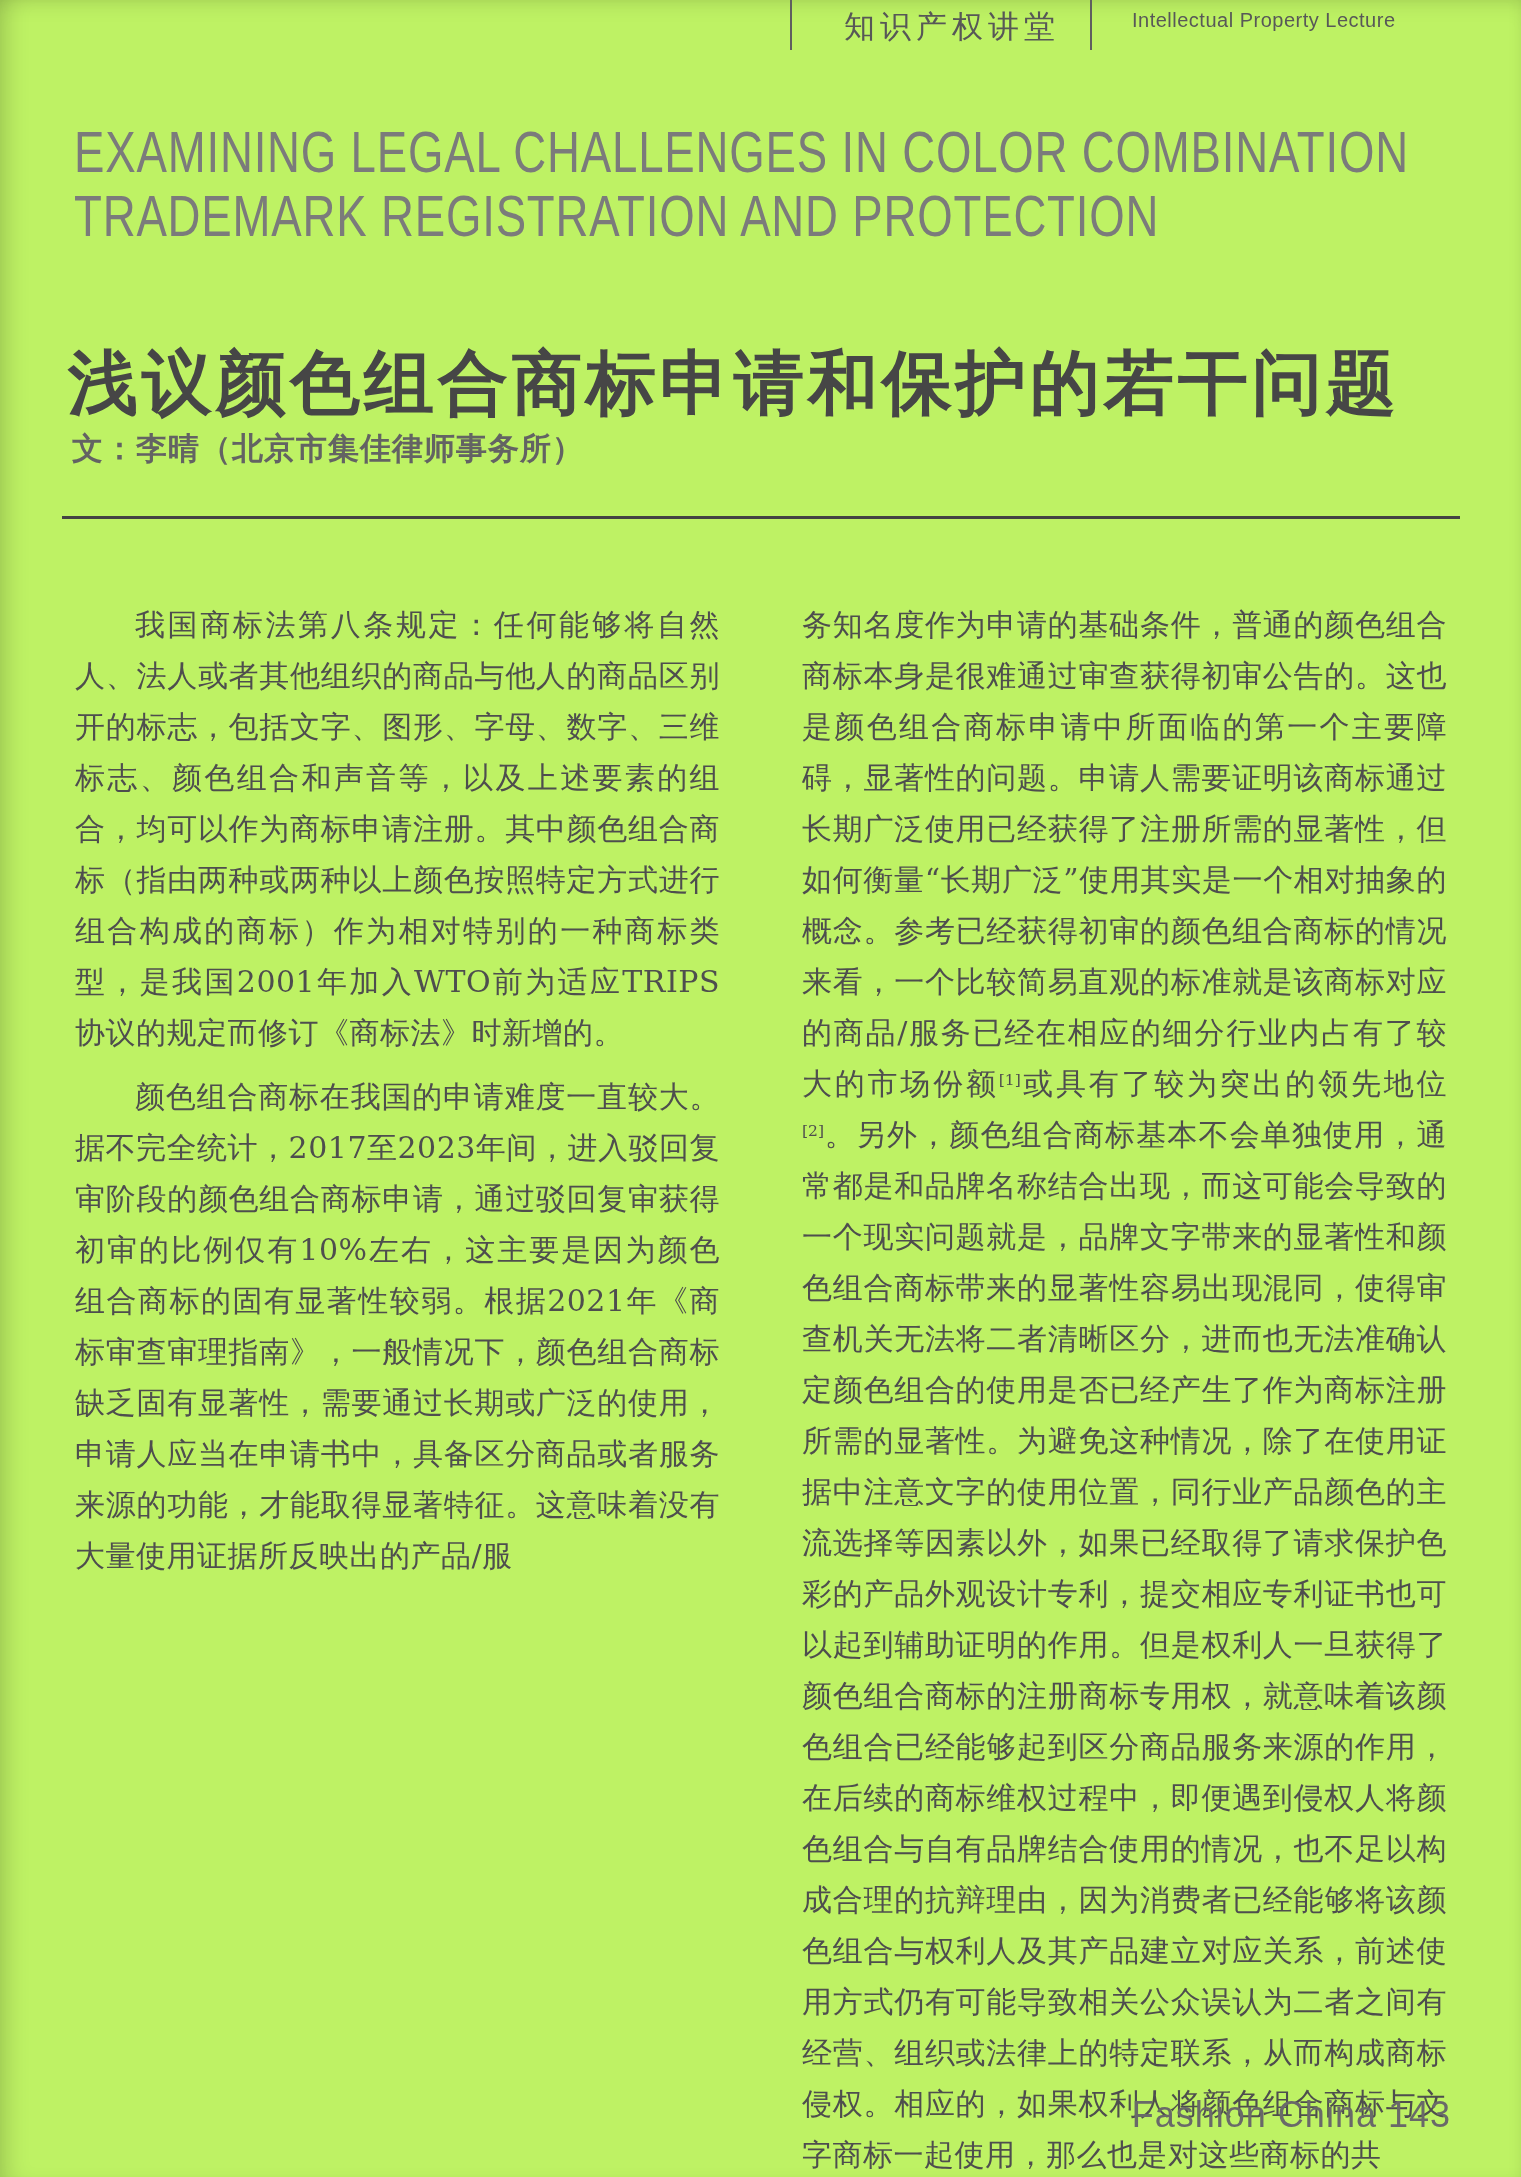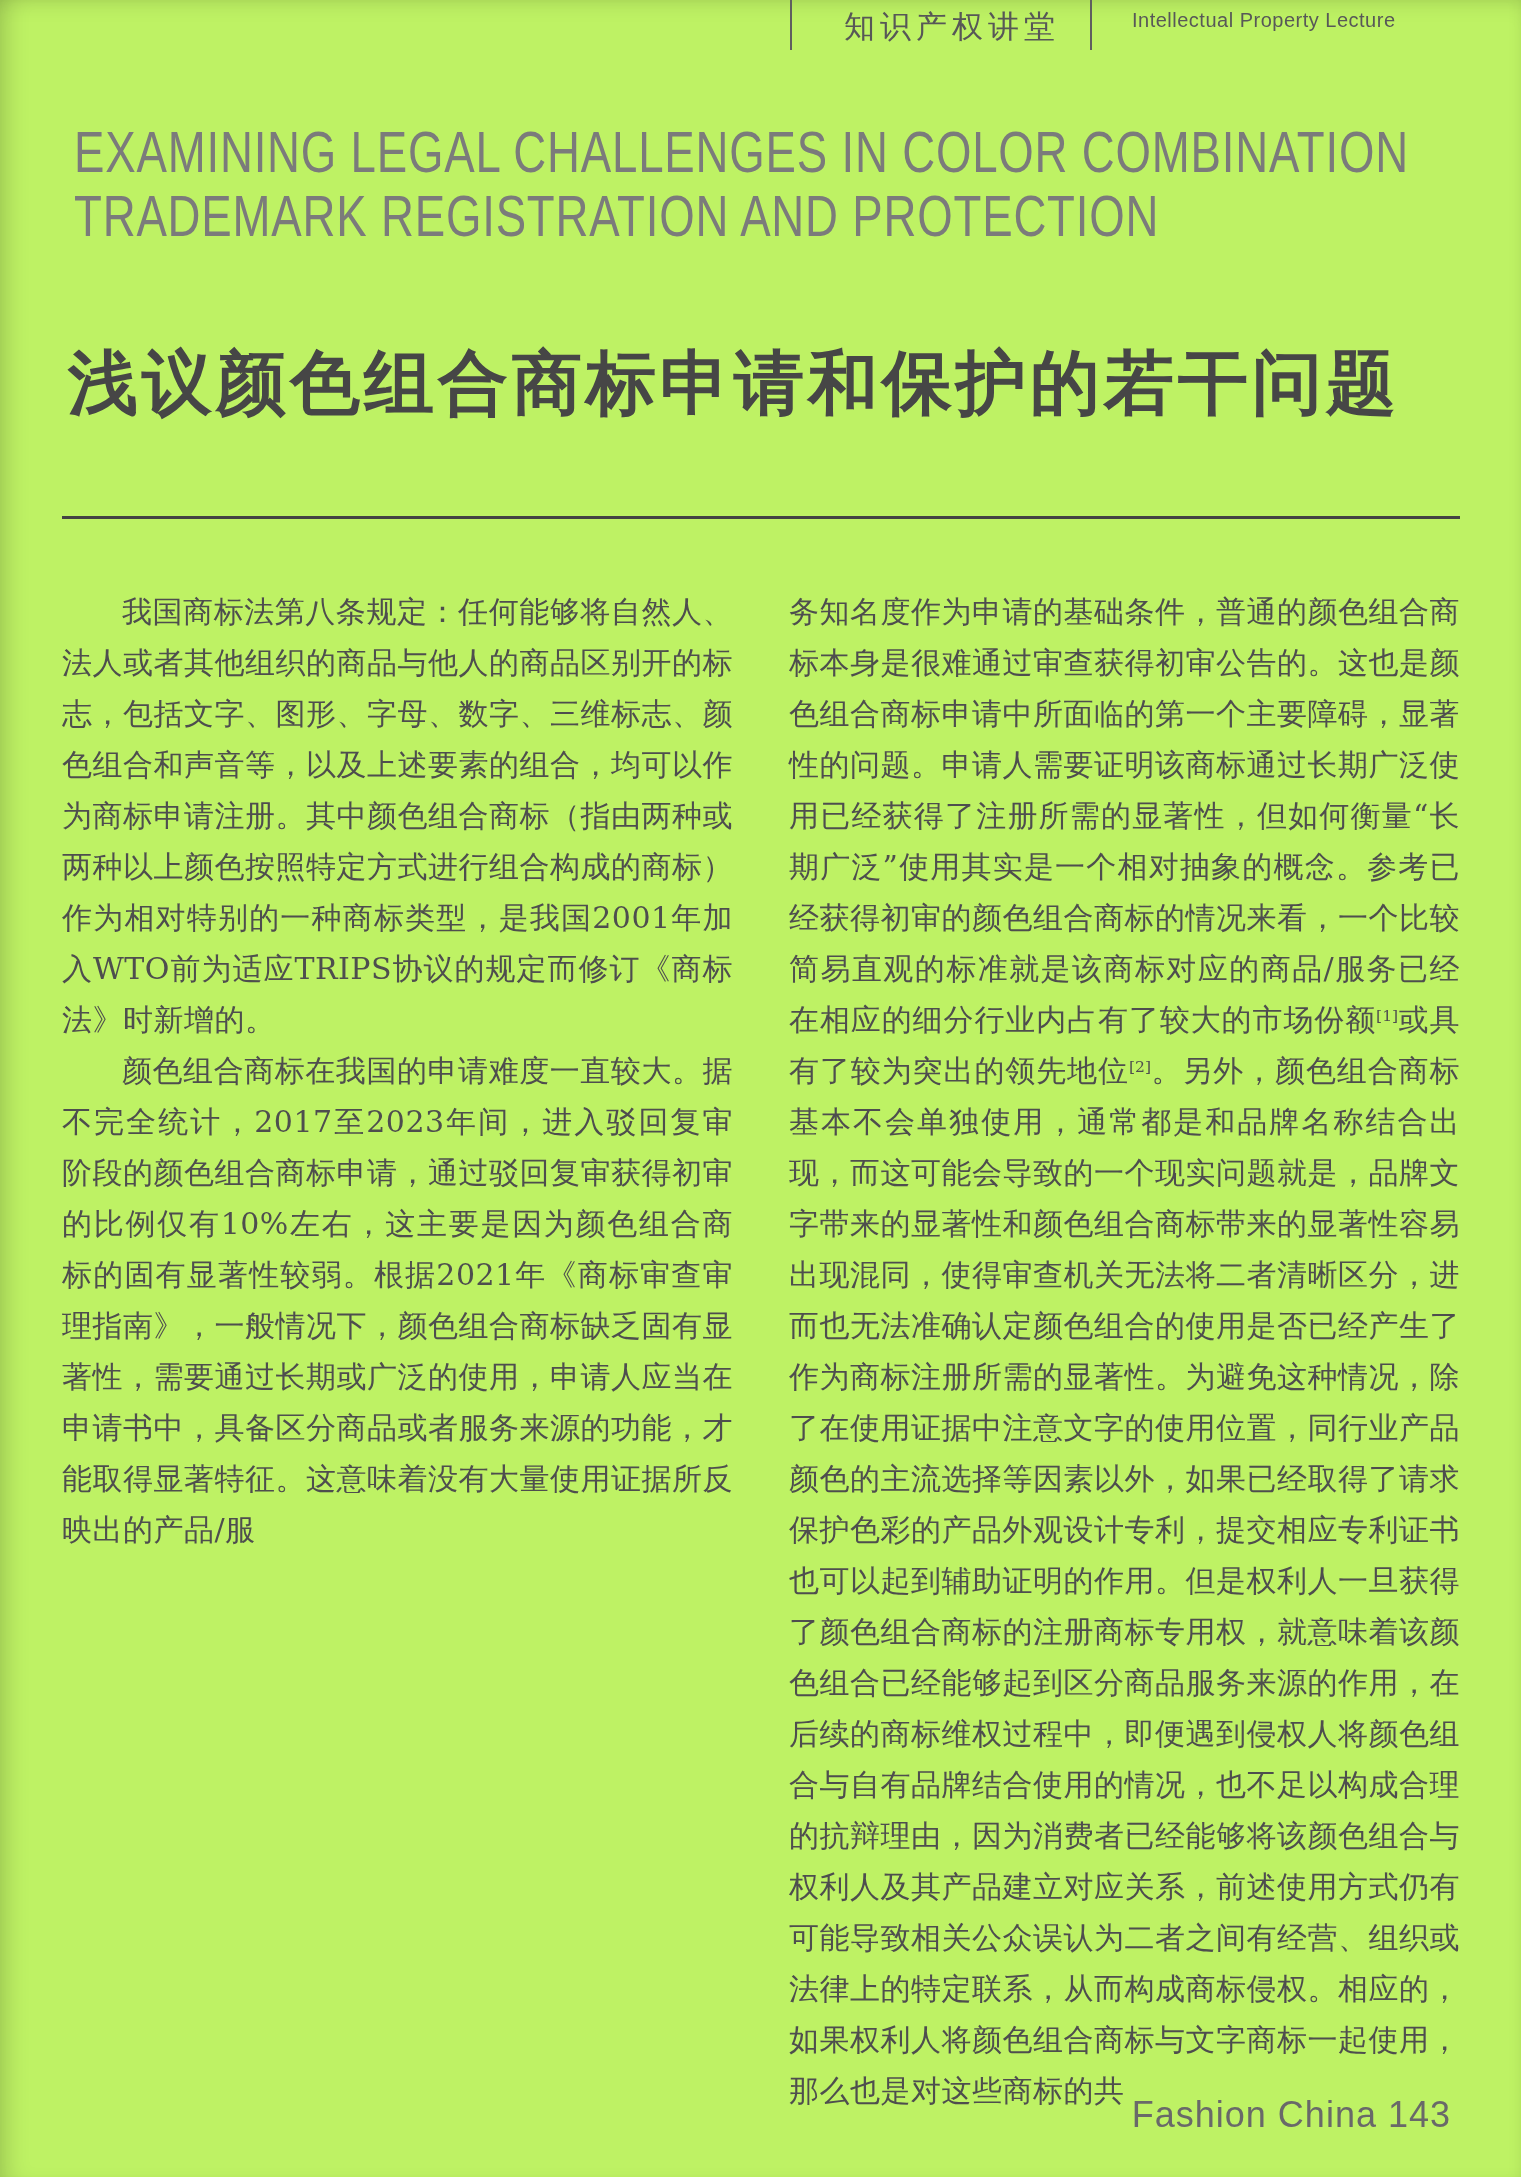--- a/index.html
+++ b/index.html
@@ -56,21 +56,21 @@
   }
 
   
   .columns{
     position:absolute;left:62px;top:586px;width:1398px;
     display:flex;gap:56px;
     font-family:"DejaVu Serif","Liberation Serif",serif;
   }
   .col{width:671px;}
   .para{
-    margin:0;
+    margin:13px;
     font-size:30px;line-height:51px;color:#4e4e4e;
     text-align:justify;text-indent:2em;
     letter-spacing:.5px;
   }
   .para.cont{text-indent:0;}
   .para sup{
     font-size:.52em;line-height:0;vertical-align:.6em;letter-spacing:0;
   }
 
   
@@ -91,20 +91,21 @@
     <div class="header-en">Intellectual Property Lecture</div>
   </div>
 
   <div class="title-en">
     <div>EXAMINING LEGAL CHALLENGES IN COLOR COMBINATION</div>
     <div>TRADEMARK REGISTRATION AND PROTECTION</div>
   </div>
 
   <h1 class="title-zh">浅议颜色组合商标申请和保护的若干问题</h1>
 
+  <div class="byline">文：李晴（北京市集佳律师事务所）</div>
 
   <div class="rule"></div>
 
   <div class="columns">
     <div class="col">
         <p class="para">我国商标法第八条规定：任何能够将自然人、法人或者其他组织的商品与他人的商品区别开的标志，包括文字、图形、字母、数字、三维标志、颜色组合和声音等，以及上述要素的组合，均可以作为商标申请注册。其中颜色组合商标（指由两种或两种以上颜色按照特定方式进行组合构成的商标）作为相对特别的一种商标类型，是我国2001年加入WTO前为适应TRIPS协议的规定而修订《商标法》时新增的。</p>
         <p class="para">颜色组合商标在我国的申请难度一直较大。据不完全统计，2017至2023年间，进入驳回复审阶段的颜色组合商标申请，通过驳回复审获得初审的比例仅有10%左右，这主要是因为颜色组合商标的固有显著性较弱。根据2021年《商标审查审理指南》，一般情况下，颜色组合商标缺乏固有显著性，需要通过长期或广泛的使用，申请人应当在申请书中，具备区分商品或者服务来源的功能，才能取得显著特征。这意味着没有大量使用证据所反映出的产品/服</p>
       </div>
     <div class="col">
         <p class="para cont"><span>务知名度作为申请的基础条件，普通的颜色组合商标本身是很难通过审查获得初审公告的。这也是颜色组合商标申请中所面临的第一个主要障碍，显著性的问题。申请人需要证明该商标通过长期广泛使用已经获得了注册所需的显著性，但如何衡量“长期广泛”使用其实是一个相对抽象的概念。参考已经获得初审的颜色组合商标的情况来看，一个比较简易直观的标准就是该商标对应的商品/服务已经在相应的细分行业内占有了较大的市场份额</span><sup>[1]</sup><span>或具有了较为突出的领先地位</span><sup>[2]</sup><span>。另外，颜色组合商标基本不会单独使用，通常都是和品牌名称结合出现，而这可能会导致的一个现实问题就是，品牌文字带来的显著性和颜色组合商标带来的显著性容易出现混同，使得审查机关无法将二者清晰区分，进而也无法准确认定颜色组合的使用是否已经产生了作为商标注册所需的显著性。为避免这种情况，除了在使用证据中注意文字的使用位置，同行业产品颜色的主流选择等因素以外，如果已经取得了请求保护色彩的产品外观设计专利，提交相应专利证书也可以起到辅助证明的作用。但是权利人一旦获得了颜色组合商标的注册商标专用权，就意味着该颜色组合已经能够起到区分商品服务来源的作用，在后续的商标维权过程中，即便遇到侵权人将颜色组合与自有品牌结合使用的情况，也不足以构成合理的抗辩理由，因为消费者已经能够将该颜色组合与权利人及其产品建立对应关系，前述使用方式仍有可能导致相关公众误认为二者之间有经营、组织或法律上的特定联系，从而构成商标侵权。相应的，如果权利人将颜色组合商标与文字商标一起使用，那么也是对这些商标的共</span></p>

